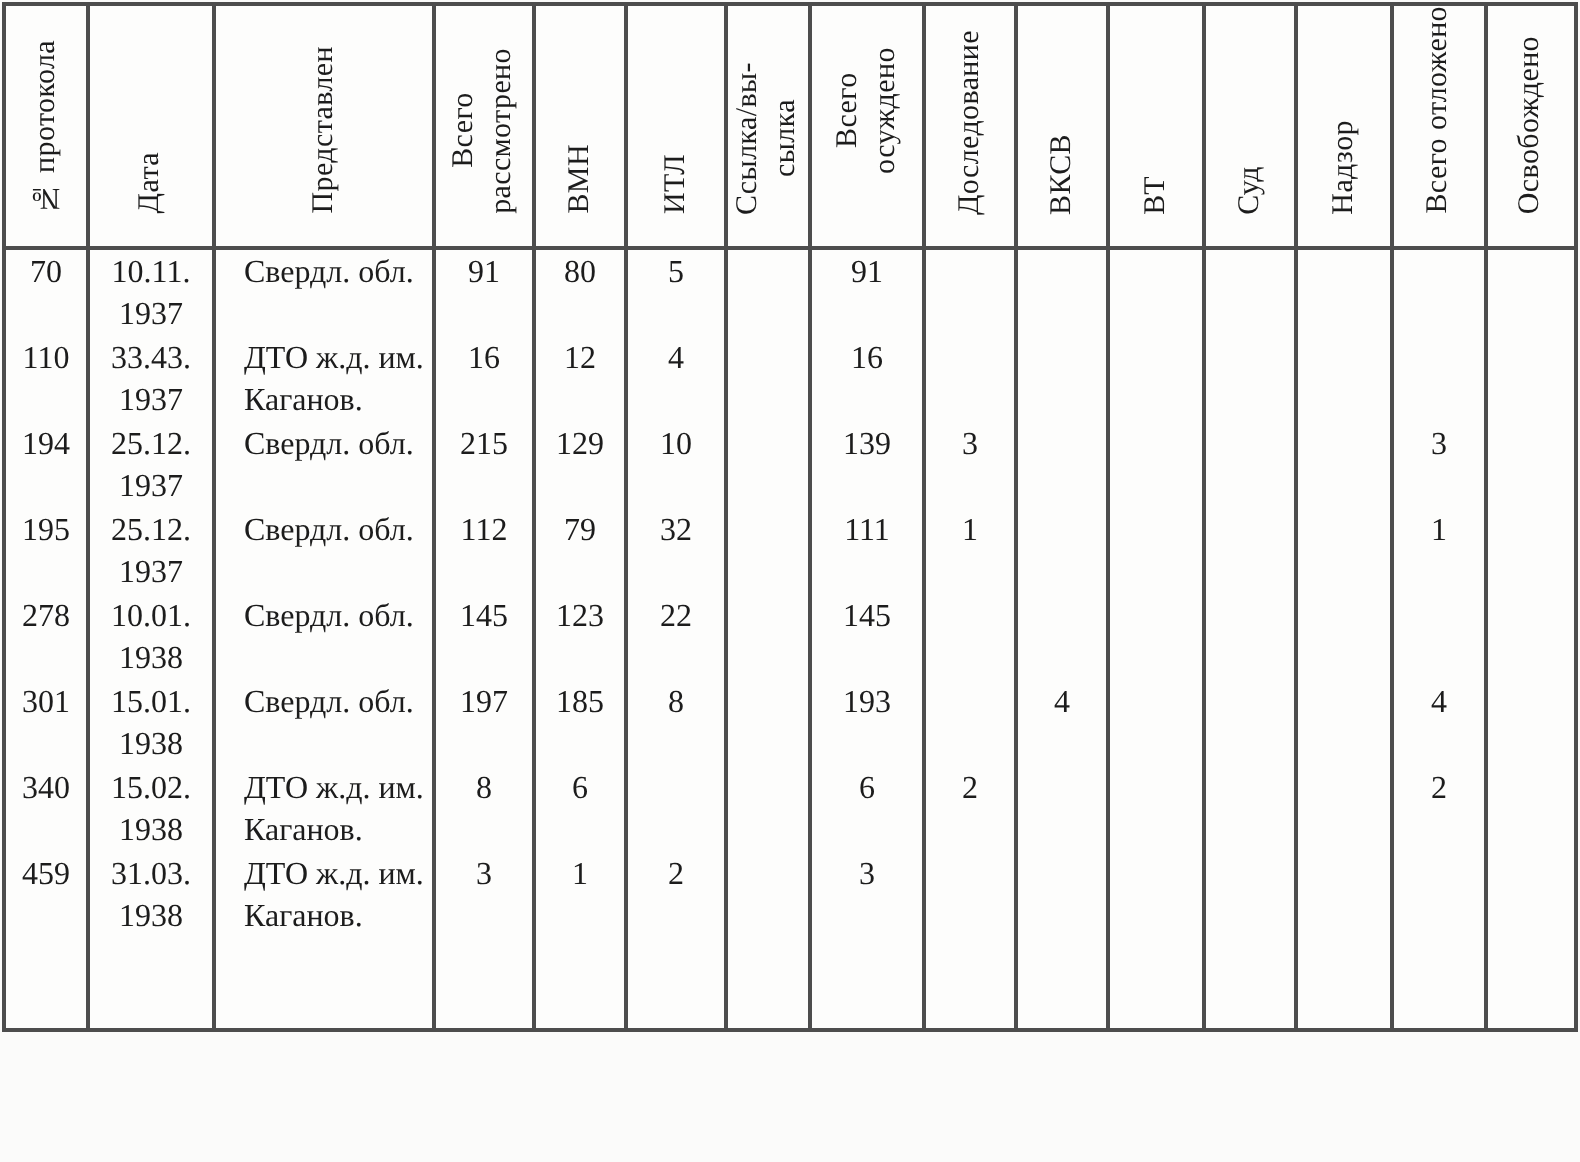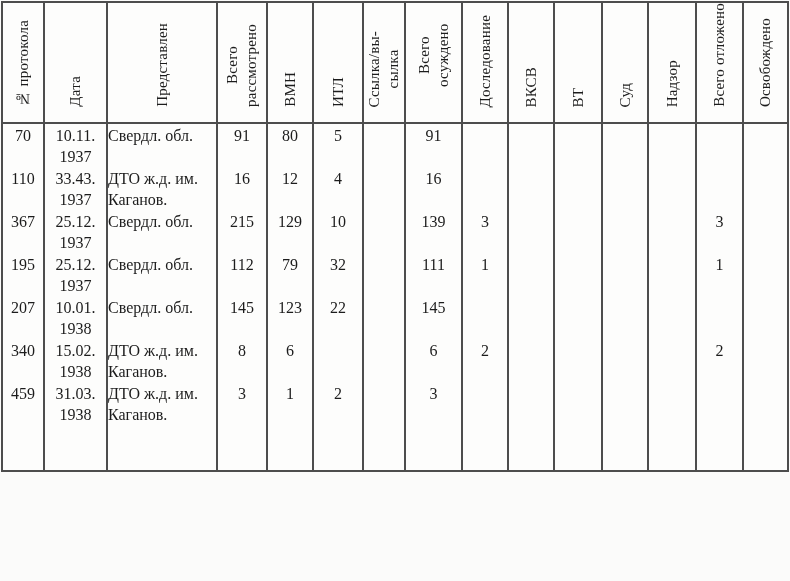--- a/index.html
+++ b/index.html
@@ -54,21 +54,21 @@
     vertical-align: top;
     text-align: center;
     font-size: 16px;
     line-height: 21px;
     padding: 1px 2px 0 2px;
     white-space: pre-line;
     background: #fdfdfc;
   }
   tbody td.align-left {
     text-align: left;
-    padding-left: 0;
+    padding-left: 14px;
   }
   tbody tr { height: 42px; margin-top: 24px; }
   tbody tr:last-child { height: 89px; }
 </style>
 </head>
 <body>
 
 <div class="page">
   <table class="protocol-table">
     <colgroup id="cols">
@@ -141,21 +141,21 @@
           <td>16</td>
           <td></td>
           <td></td>
           <td></td>
           <td></td>
           <td></td>
           <td></td>
           <td></td>
         </tr>
         <tr>
-          <td>367</td>
+          <td>194</td>
           <td>25.12.
 1937</td>
           <td class="align-left">Свердл. обл.</td>
           <td>215</td>
           <td>129</td>
           <td>10</td>
           <td></td>
           <td>139</td>
           <td>3</td>
           <td></td>
@@ -177,35 +177,53 @@
           <td>111</td>
           <td>1</td>
           <td></td>
           <td></td>
           <td></td>
           <td></td>
           <td>1</td>
           <td></td>
         </tr>
         <tr>
-          <td>207</td>
+          <td>278</td>
           <td>10.01.
 1938</td>
           <td class="align-left">Свердл. обл.</td>
           <td>145</td>
           <td>123</td>
           <td>22</td>
           <td></td>
           <td>145</td>
           <td></td>
           <td></td>
           <td></td>
           <td></td>
           <td></td>
           <td></td>
+          <td></td>
+        </tr>
+        <tr>
+          <td>301</td>
+          <td>15.01.
+1938</td>
+          <td class="align-left">Свердл. обл.</td>
+          <td>197</td>
+          <td>185</td>
+          <td>8</td>
+          <td></td>
+          <td>193</td>
+          <td></td>
+          <td>4</td>
+          <td></td>
+          <td></td>
+          <td></td>
+          <td>4</td>
           <td></td>
         </tr>
         <tr>
           <td>340</td>
           <td>15.02.
 1938</td>
           <td class="align-left">ДТО ж.д. им.
 Каганов.</td>
           <td>8</td>
           <td>6</td>

